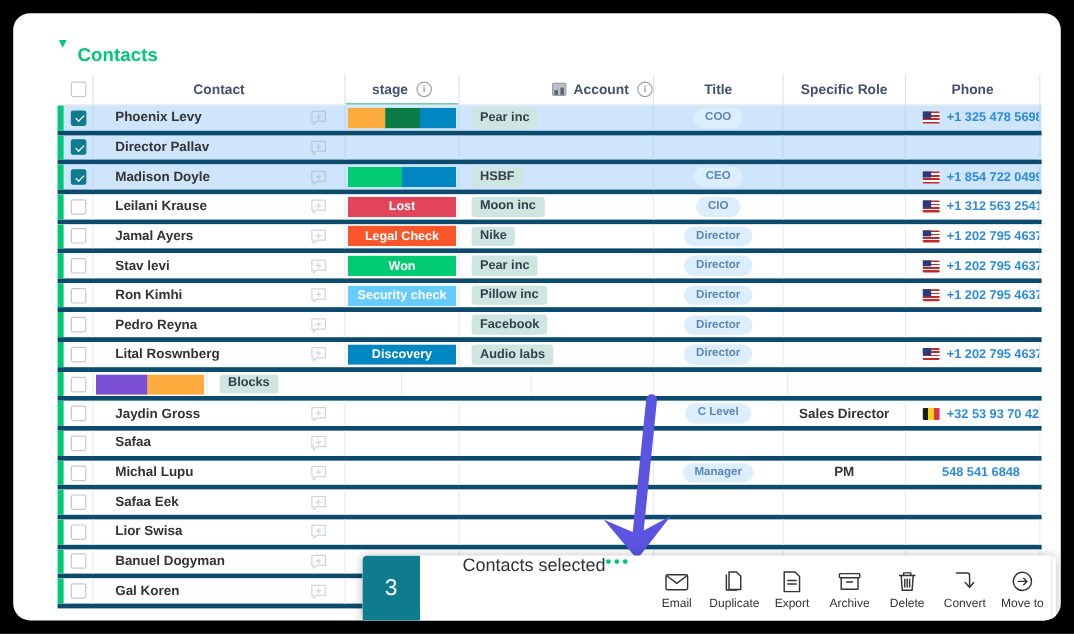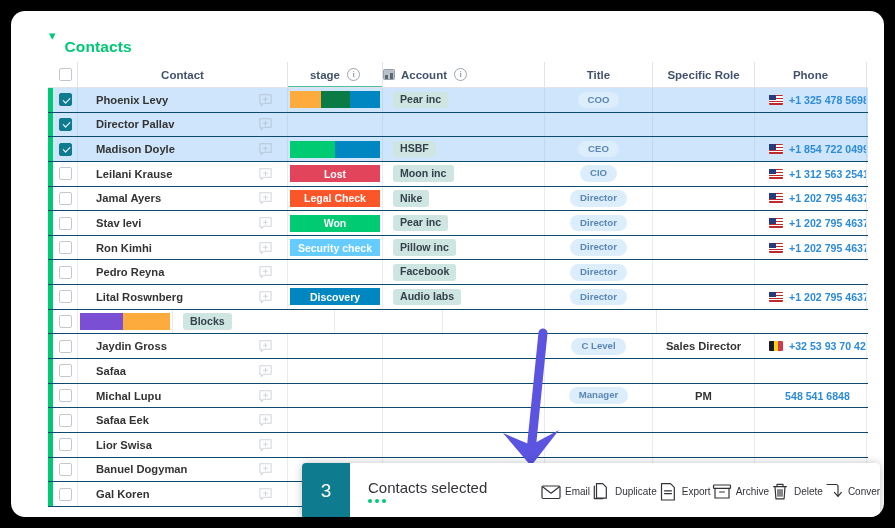--- a/index.html
+++ b/index.html
@@ -58,29 +58,29 @@
   .c-chk{flex:0 0 25px;justify-content:center;border-right:1px solid #e8ebf0;}
   .c-contact{flex:0 0 210px;justify-content:flex-start;padding-left:18px;position:relative;}
   .c-stage{flex:0 0 95px;padding:0;}
   .c-account{flex:0 0 162px;justify-content:flex-start;padding-left:10px;}
   .c-title{flex:0 0 108px;}
   .c-role{flex:0 0 102px;}
   .c-phone{flex:0 0 112px;justify-content:flex-start;padding-left:14px;}
 
   .hrow .cell{font-size:11.5px;color:#42526e;border-right:1px solid #e0e4ea;}
   .hrow .c-contact{justify-content:center;padding-left:0;}
-  .hrow .c-account{justify-content:flex-start;padding-left:0;}
+  .hrow .c-account{justify-content:flex-end;padding-left:0;}
   .hrow .c-phone{justify-content:center;padding-left:0;}
   .hrow .c-stage{justify-content:center;position:relative;}
   .hrow .c-stage .stage-underline{
     position:absolute;left:0;right:0;bottom:-1px;height:2px;background:#4fbf9f;
   }
   .hrow .c-stage .lbl, .hrow .c-account .lbl{margin-right:7px;}
 
-  .brow{border-bottom:1px solid #0c4a6e;background:#fff;}
+  .brow{border-bottom:4px solid #0c4a6e;background:#fff;}
   .brow.sel{background:#cfe5fb;}
   .brow.sel .cell{border-right-color:#bcd9f3;}
 
   
   .cb{
     width:13px;height:13px;border:1px solid #c3c8d0;border-radius:2px;
     background:#fff;box-sizing:border-box;
   }
   .cb.on{
     background:#0f7b8f;border-color:#0f7b8f;position:relative;
@@ -159,29 +159,29 @@
     background:#fff;border-radius:4px;display:flex;align-items:stretch;
     box-shadow:0 -1px 8px rgba(0,0,0,.13), 0 2px 10px rgba(0,0,0,.13);
     overflow:hidden;
   }
   .count{
     flex:0 0 48px;background:#0f7b8f;color:#fff;
     display:flex;align-items:center;justify-content:center;
     font-size:19px;
   }
   .selwrap{
-    flex:0 0 172px;display:flex;flex-direction:column;
+    flex:0 0 172px;display:flex;flex-direction:row;
     justify-content:center;padding-left:18px;
   }
   .seltxt{font-size:15px;color:#323338;line-height:1.15;}
   .dots{margin-top:3px;display:flex;gap:3px;}
   .dots i{width:4px;height:4px;border-radius:50%;background:#00c875;display:block;}
   .acts{flex:1;display:flex;align-items:center;}
   .act{
-    flex:0 0 48px;display:flex;flex-direction:row;align-items:center;
+    flex:0 0 48px;display:flex;flex-direction:column;align-items:center;
     justify-content:center;gap:3px;color:#323338;font-size:10px;
   }
   .act svg{display:block;}
   .closewrap{
     flex:0 0 56px;display:flex;align-items:center;justify-content:center;
     border-left:1px solid #e6e9ed;
   }
 </style>
 </head>
 <body>

